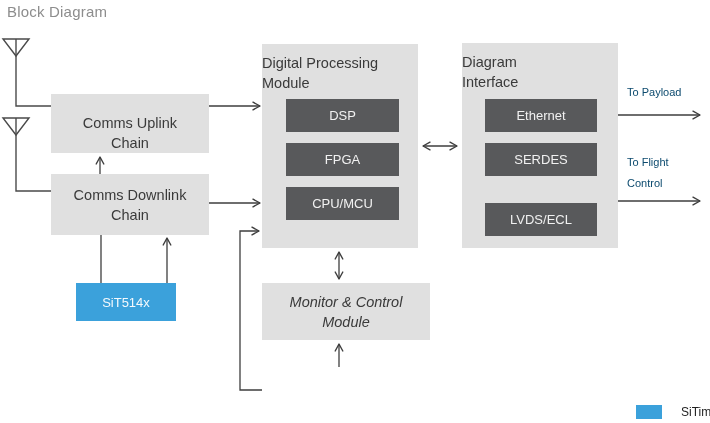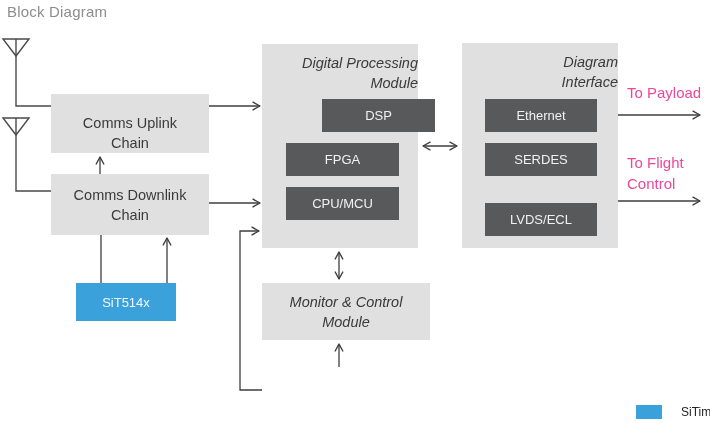--- a/index.html
+++ b/index.html
@@ -39,38 +39,37 @@
 
   
   .container-module {
     background: #e0e0e0;
   }
   .box-dpm     { left: 262px; top: 44px; width: 156px; height: 204px; }
   .box-payload { left: 462px; top: 43px; width: 156px; height: 205px; }
   .container-title {
     width: 100%;
     padding-top: 9px;
-    text-align: right;
+    text-align: left;
     color: #3a3a3a;
     font-size: 14.5px;
     line-height: 20px;
-    font-style: italic;
   }
 
   
   .box-dark {
     background: #58595b;
     color: #f1f1f1;
     font-size: 13px;
     display: flex;
     align-items: center;
     justify-content: center;
     text-align: center;
   }
-  .chip-dsp      { left: 286px; top: 99px;  width: 113px; height: 33px; margin-left: 36px; }
+  .chip-dsp      { left: 286px; top: 99px;  width: 113px; height: 33px; }
   .chip-fpga     { left: 286px; top: 143px; width: 113px; height: 33px; }
   .chip-cpu      { left: 286px; top: 187px; width: 113px; height: 33px; }
   .chip-ethernet { left: 485px; top: 99px;  width: 112px; height: 33px; }
   .chip-serdes   { left: 485px; top: 143px; width: 112px; height: 33px; }
   .chip-lvds     { left: 485px; top: 203px; width: 112px; height: 33px; }
 
   
   .box-blue {
     background: #3ba1db;
     color: #f4f9fd;
@@ -79,22 +78,22 @@
     display: flex;
     align-items: center;
     justify-content: center;
     text-align: center;
   }
   .box-sit514 { left: 76px;  top: 283px; width: 100px; height: 38px; }
   .box-sit934 { left: 262px; top: 368px; width: 156px; height: 44px; }
 
   
   .out-label {
-    color: #ec4899;
-    font-size: 15px;
+    color: #0c4a6e;
+    font-size: 11px;
     line-height: 21px;
   }
   .out-payload { left: 627px; top: 82px; }
   .out-flight  { left: 627px; top: 152px; }
 
   
   .legend-swatch { left: 636px; top: 405px; width: 26px; height: 14px; background: #3ba1db; }
   .legend-label  { left: 669px; top: 405px; font-size: 12px; line-height: 14px; color: #1f1f1f; margin-left: 12px; }
 
   svg.wires { left: 0; top: 0; pointer-events: none; }

